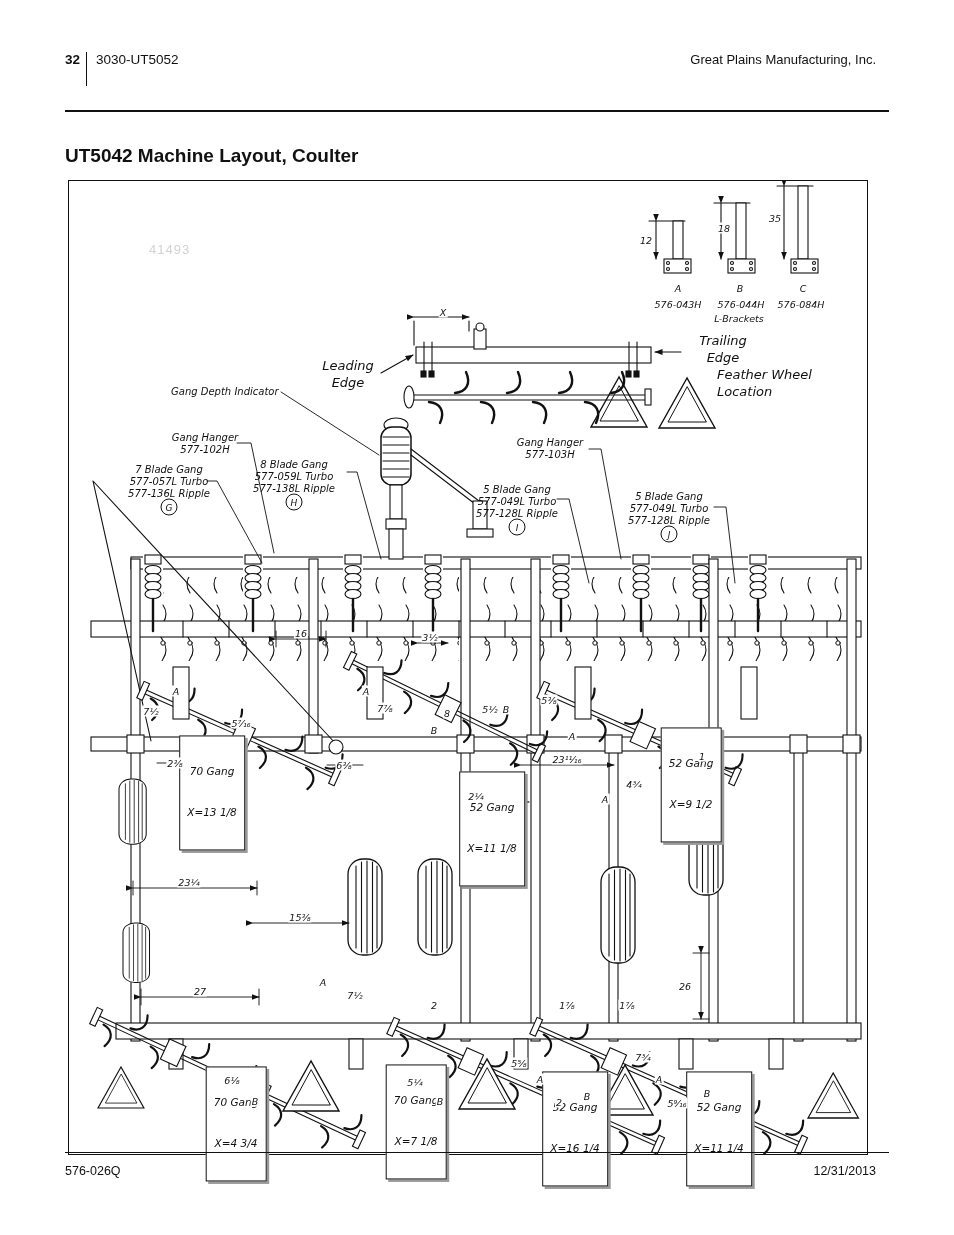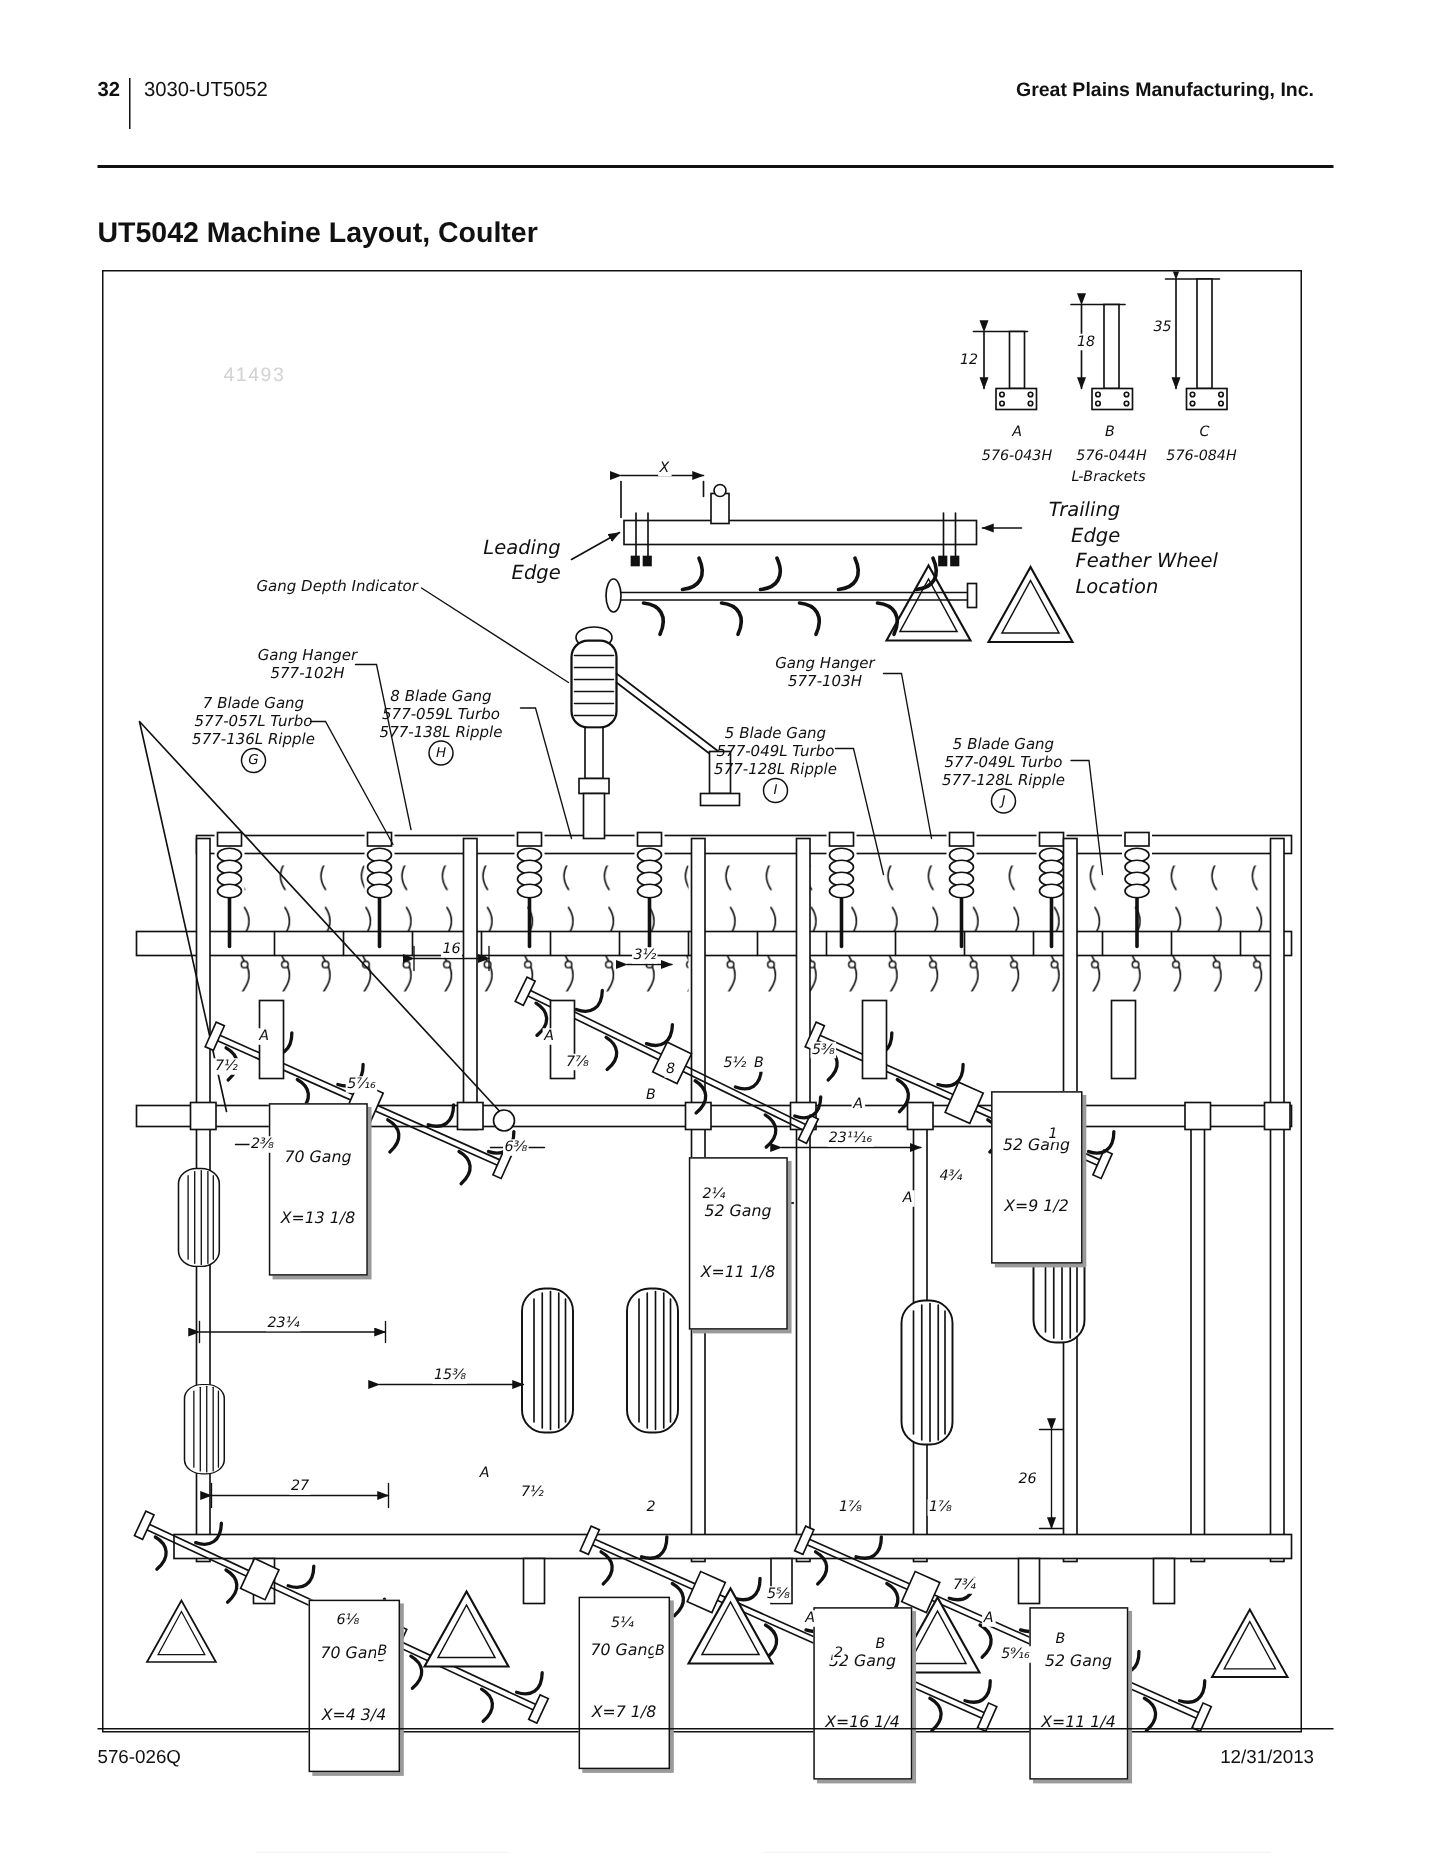--- a/index.html
+++ b/index.html
@@ -2,32 +2,32 @@
 <html><head>
 <meta charset="utf-8">
 <style>
   html,body{margin:0;padding:0;background:#e8e8e8;}
   .page{position:relative;width:954px;height:1235px;background:#fff;margin:0 auto;
         font-family:"Liberation Sans",sans-serif;color:#111;overflow:hidden;}
   .abs{position:absolute;}
   .hdr-num{left:65px;top:52px;font-size:13.5px;font-weight:bold;}
   .hdr-div{left:86px;top:52px;width:0;height:34px;border-left:1.3px solid #111;}
   .hdr-doc{left:96px;top:52px;font-size:13.5px;font-weight:normal;}
-  .hdr-co{right:78px;top:52px;font-size:13px;font-weight:bold;}
+  .hdr-co{right:78px;top:52px;font-size:13px;}
   .rule-top{left:65px;top:110px;width:824px;height:1.6px;background:#111;}
   .rule-bot{left:65px;top:1152px;width:824px;height:1.3px;background:#111;}
   .title{left:65px;top:145px;font-size:19px;font-weight:bold;}
   .ftr-l{left:65px;top:1164px;font-size:12.5px;}
   .ftr-r{right:78px;top:1164px;font-size:12.5px;}
   .figure{left:68px;top:180px;width:798px;height:973px;border:1px solid #111;background:#fff;}
   .figure svg{position:absolute;left:0;top:0;}
   .wm{left:80px;top:13px;font-size:13px;color:#d2d2d2;letter-spacing:1px;margin-top:48px;}
   .lbl{position:absolute;font:italic 10px "DejaVu Sans",sans-serif;color:#111;
        white-space:pre-line;text-align:center;transform:translate(-50%,-50%);line-height:1.18;background:transparent;}
-  .lbl.big{font-size:13px;line-height:1.3;text-align:right;}
+  .lbl.big{font-size:13px;line-height:1.3;}
   .lbl.la{transform:translate(0,-50%);text-align:left;}
   .dim{position:absolute;font:italic 9.5px "DejaVu Sans",sans-serif;color:#111;
        transform:translate(-50%,-50%);background:#fff;padding:0 1px;white-space:pre;}
   .gbox{position:absolute;transform:translate(-50%,-50%);border:1.2px solid #111;background:#fff;
         box-shadow:2.5px 2.5px 0 #9a9a9a;padding:2px 7px;text-align:center;
         font:italic 10.5px "DejaVu Sans",sans-serif;line-height:1.3;white-space:pre;}
   .refc{position:absolute;transform:translate(-50%,-50%);width:15px;height:15px;border:1px solid #111;
         border-radius:50%;background:#fff;display:flex;align-items:center;justify-content:center;
         font:italic 9px "DejaVu Sans",sans-serif;}
 </style>

